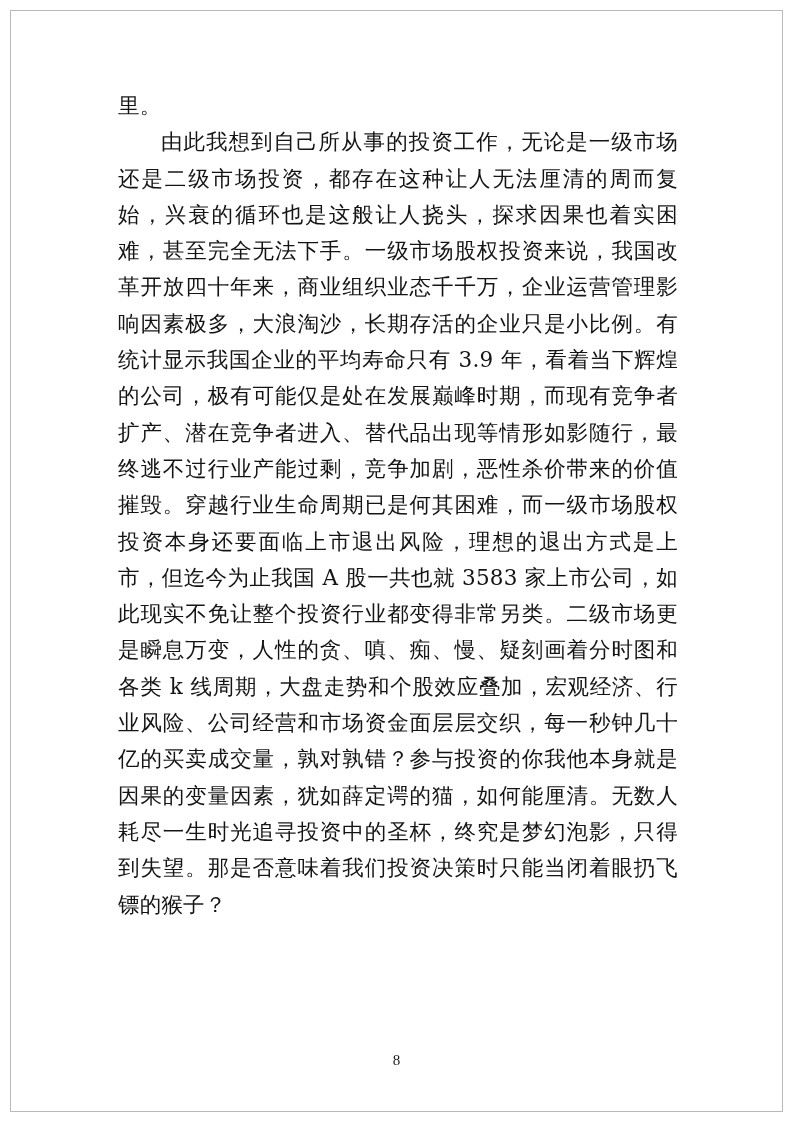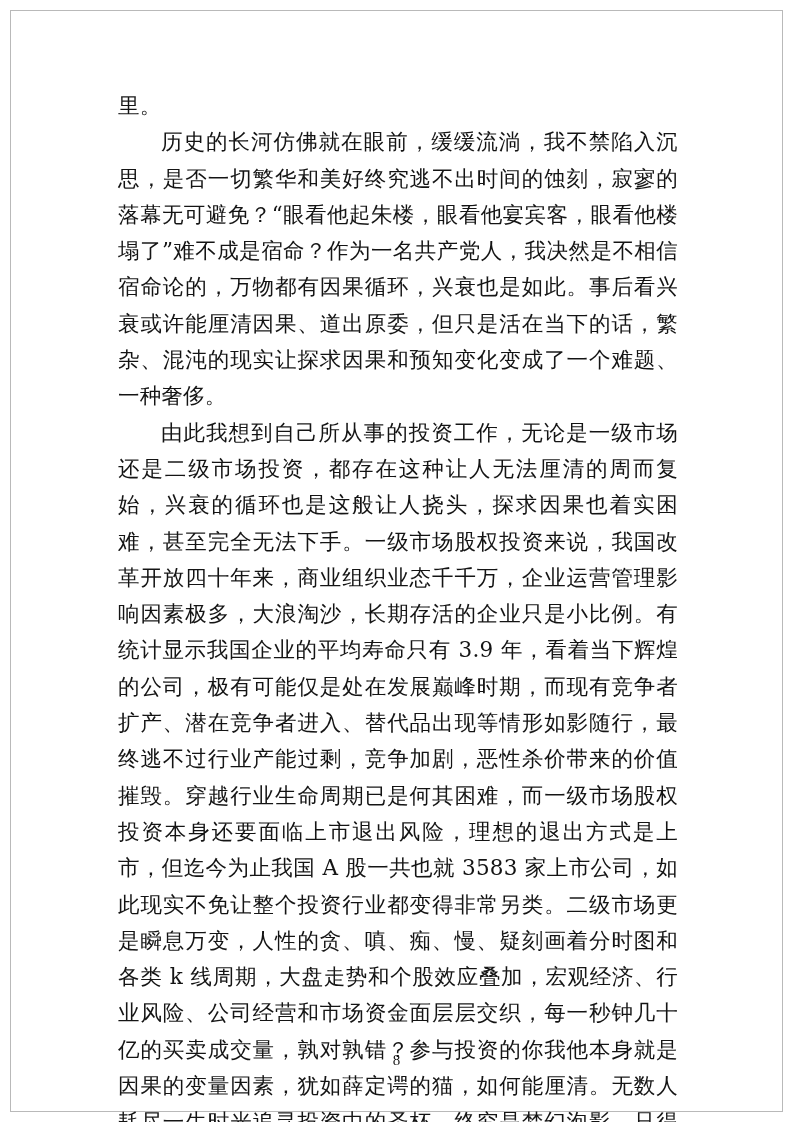--- a/index.html
+++ b/index.html
@@ -62,19 +62,18 @@
   }
 </style>
 </head>
 <body>
 
 <div class="page">
   <div class="page-border"></div>
 
   <div class="content">
     <p class="para">里。</p>
-    <p class="para indent">历史的长河仿佛就在眼前，缓缓流淌，我不禁陷入沉思，是否一切繁华和美好终究逃不出时间的蚀刻，寂寥的落幕无可避免？“眼看他起朱楼，眼看他宴宾客，眼看他楼塌了”难不成是宿命？作为一名共产党人，我决然是不相信宿命论的，万物都有因果循环，兴衰也是如此。事后看兴衰或许能厘清因果、道出原委，但只是活在当下的话，繁杂、混沌的现实让探求因果和预知变化变成了一个难题、一种奢侈。</p>
     <p class="para indent">由此我想到自己所从事的投资工作，无论是一级市场还是二级市场投资，都存在这种让人无法厘清的周而复始，兴衰的循环也是这般让人挠头，探求因果也着实困难，甚至完全无法下手。一级市场股权投资来说，我国改革开放四十年来，商业组织业态千千万，企业运营管理影响因素极多，大浪淘沙，长期存活的企业只是小比例。有统计显示我国企业的平均寿命只有 3.9 年，看着当下辉煌的公司，极有可能仅是处在发展巅峰时期，而现有竞争者扩产、潜在竞争者进入、替代品出现等情形如影随行，最终逃不过行业产能过剩，竞争加剧，恶性杀价带来的价值摧毁。穿越行业生命周期已是何其困难，而一级市场股权投资本身还要面临上市退出风险，理想的退出方式是上市，但迄今为止我国 A 股一共也就 3583 家上市公司，如此现实不免让整个投资行业都变得非常另类。二级市场更是瞬息万变，人性的贪、嗔、痴、慢、疑刻画着分时图和各类 k 线周期，大盘走势和个股效应叠加，宏观经济、行业风险、公司经营和市场资金面层层交织，每一秒钟几十亿的买卖成交量，孰对孰错？参与投资的你我他本身就是因果的变量因素，犹如薛定谔的猫，如何能厘清。无数人耗尽一生时光追寻投资中的圣杯，终究是梦幻泡影，只得到失望。那是否意味着我们投资决策时只能当闭着眼扔飞镖的猴子？</p>
 
   </div>
 
   <div class="pagenum">8</div>
 </div>
 
 </body></html>

